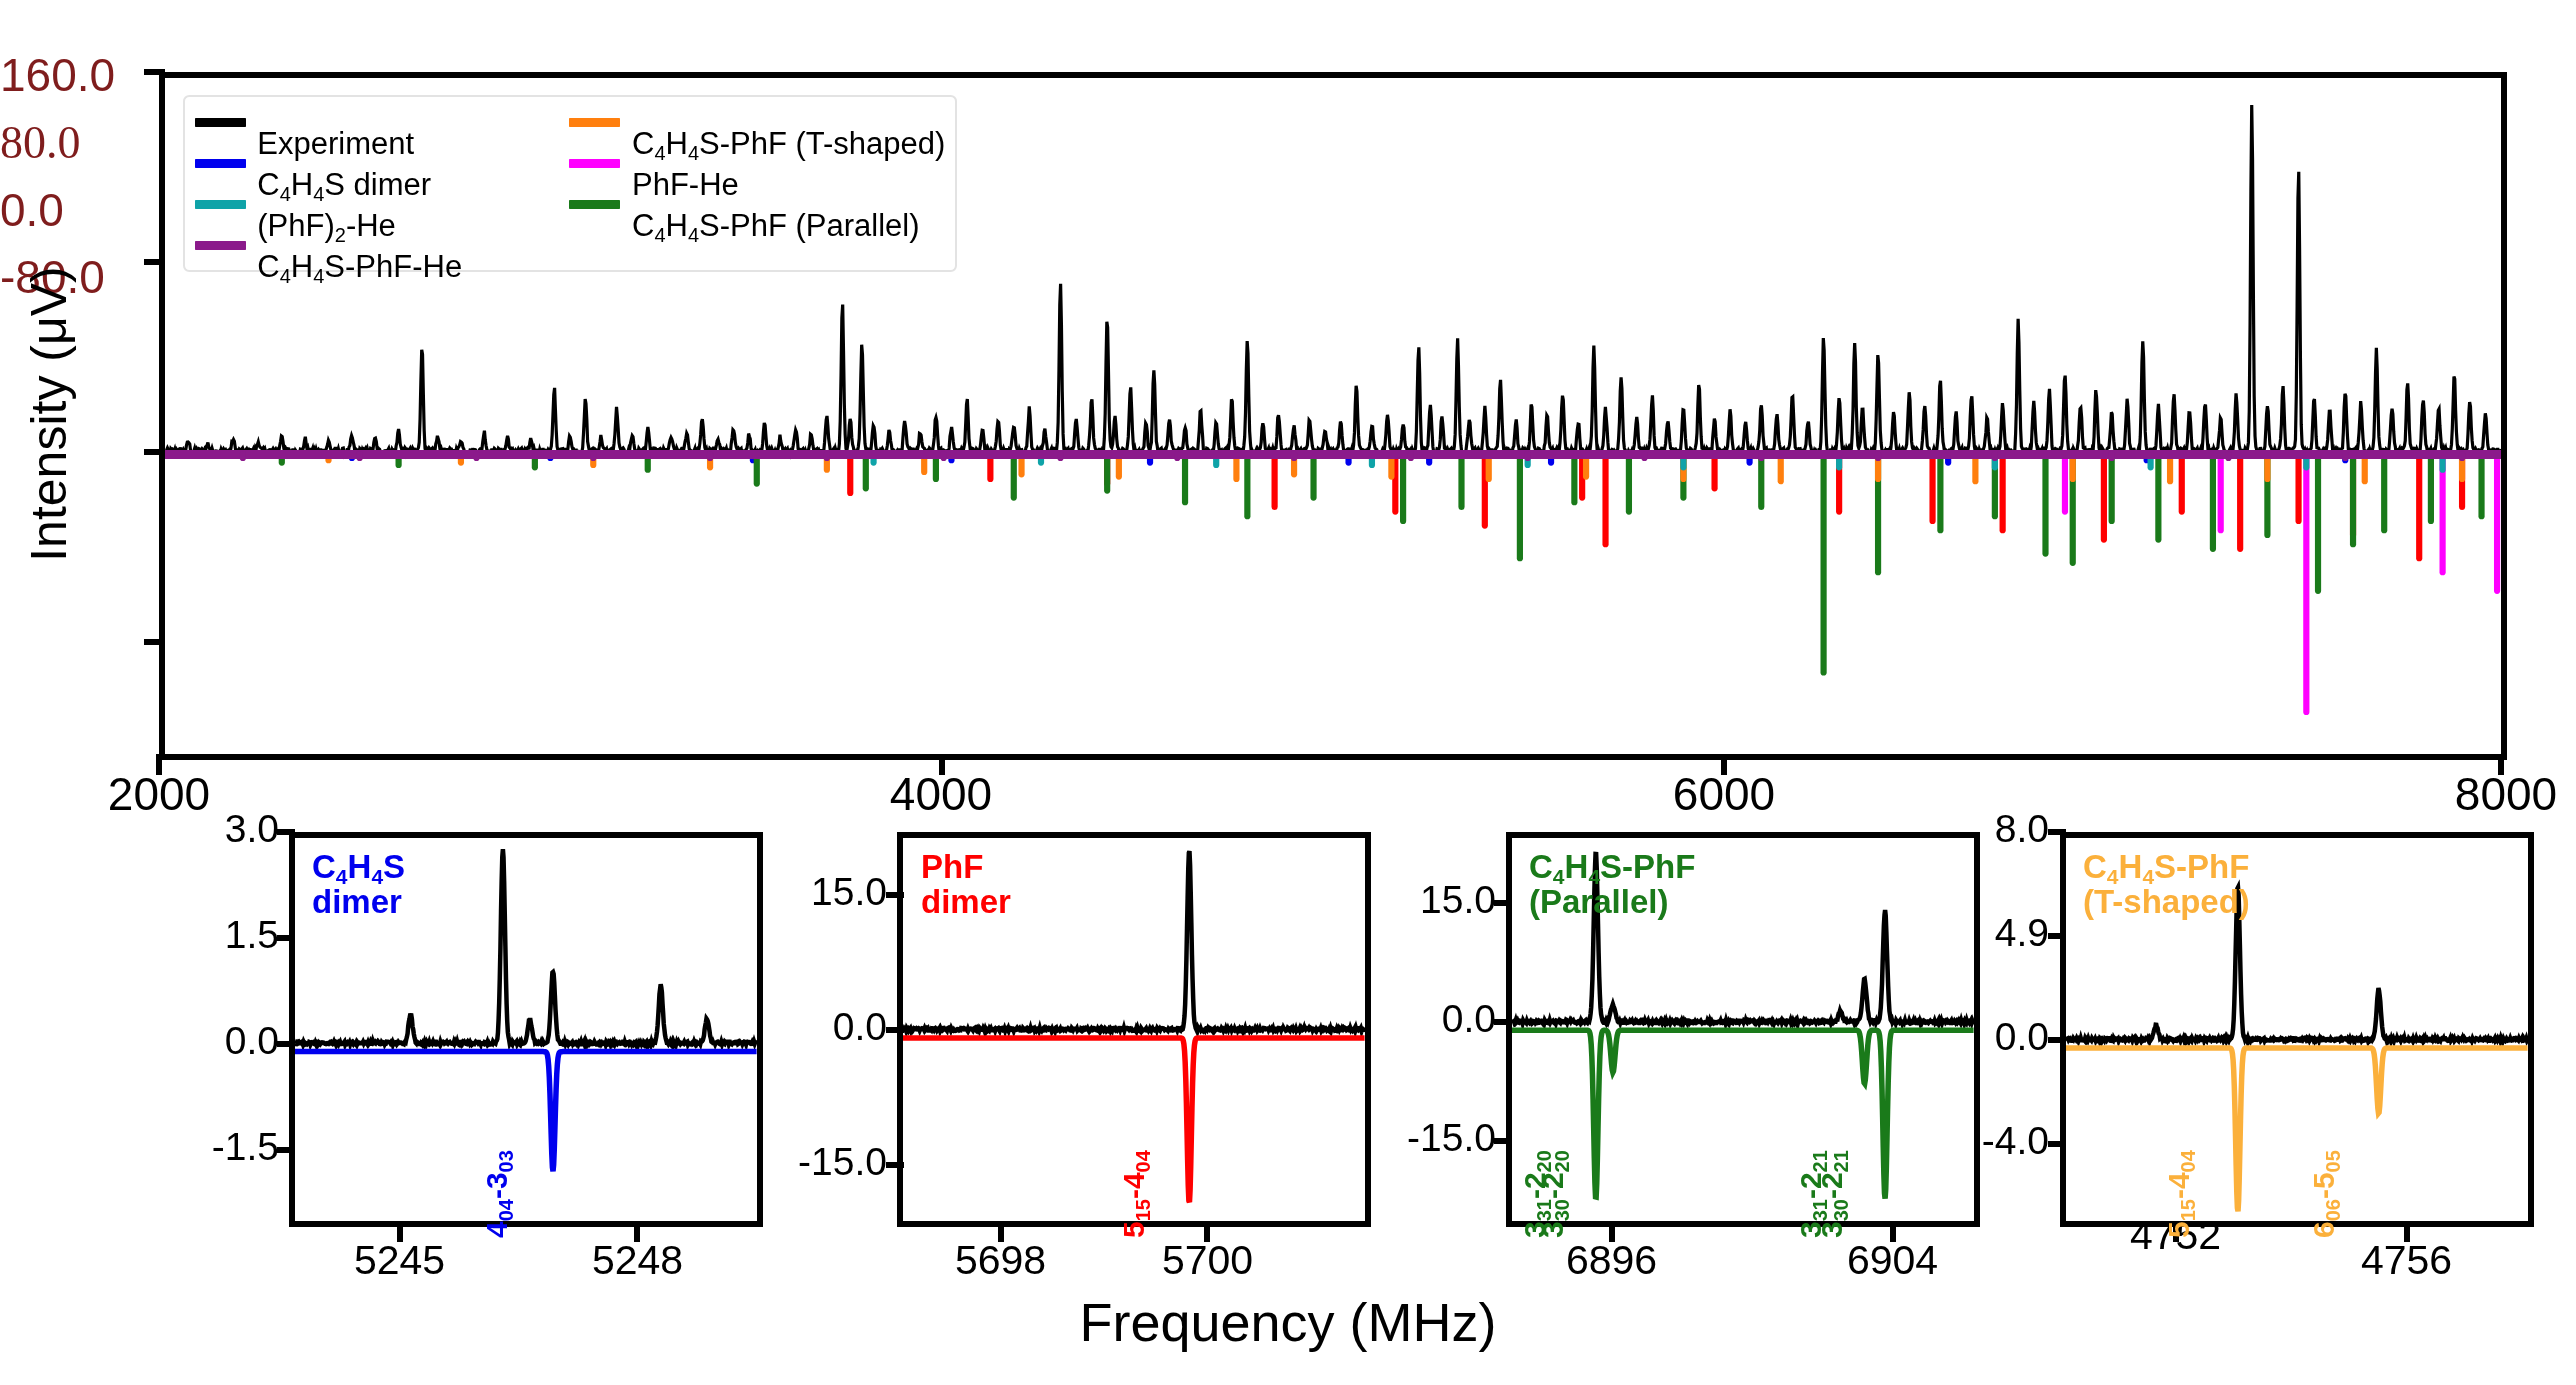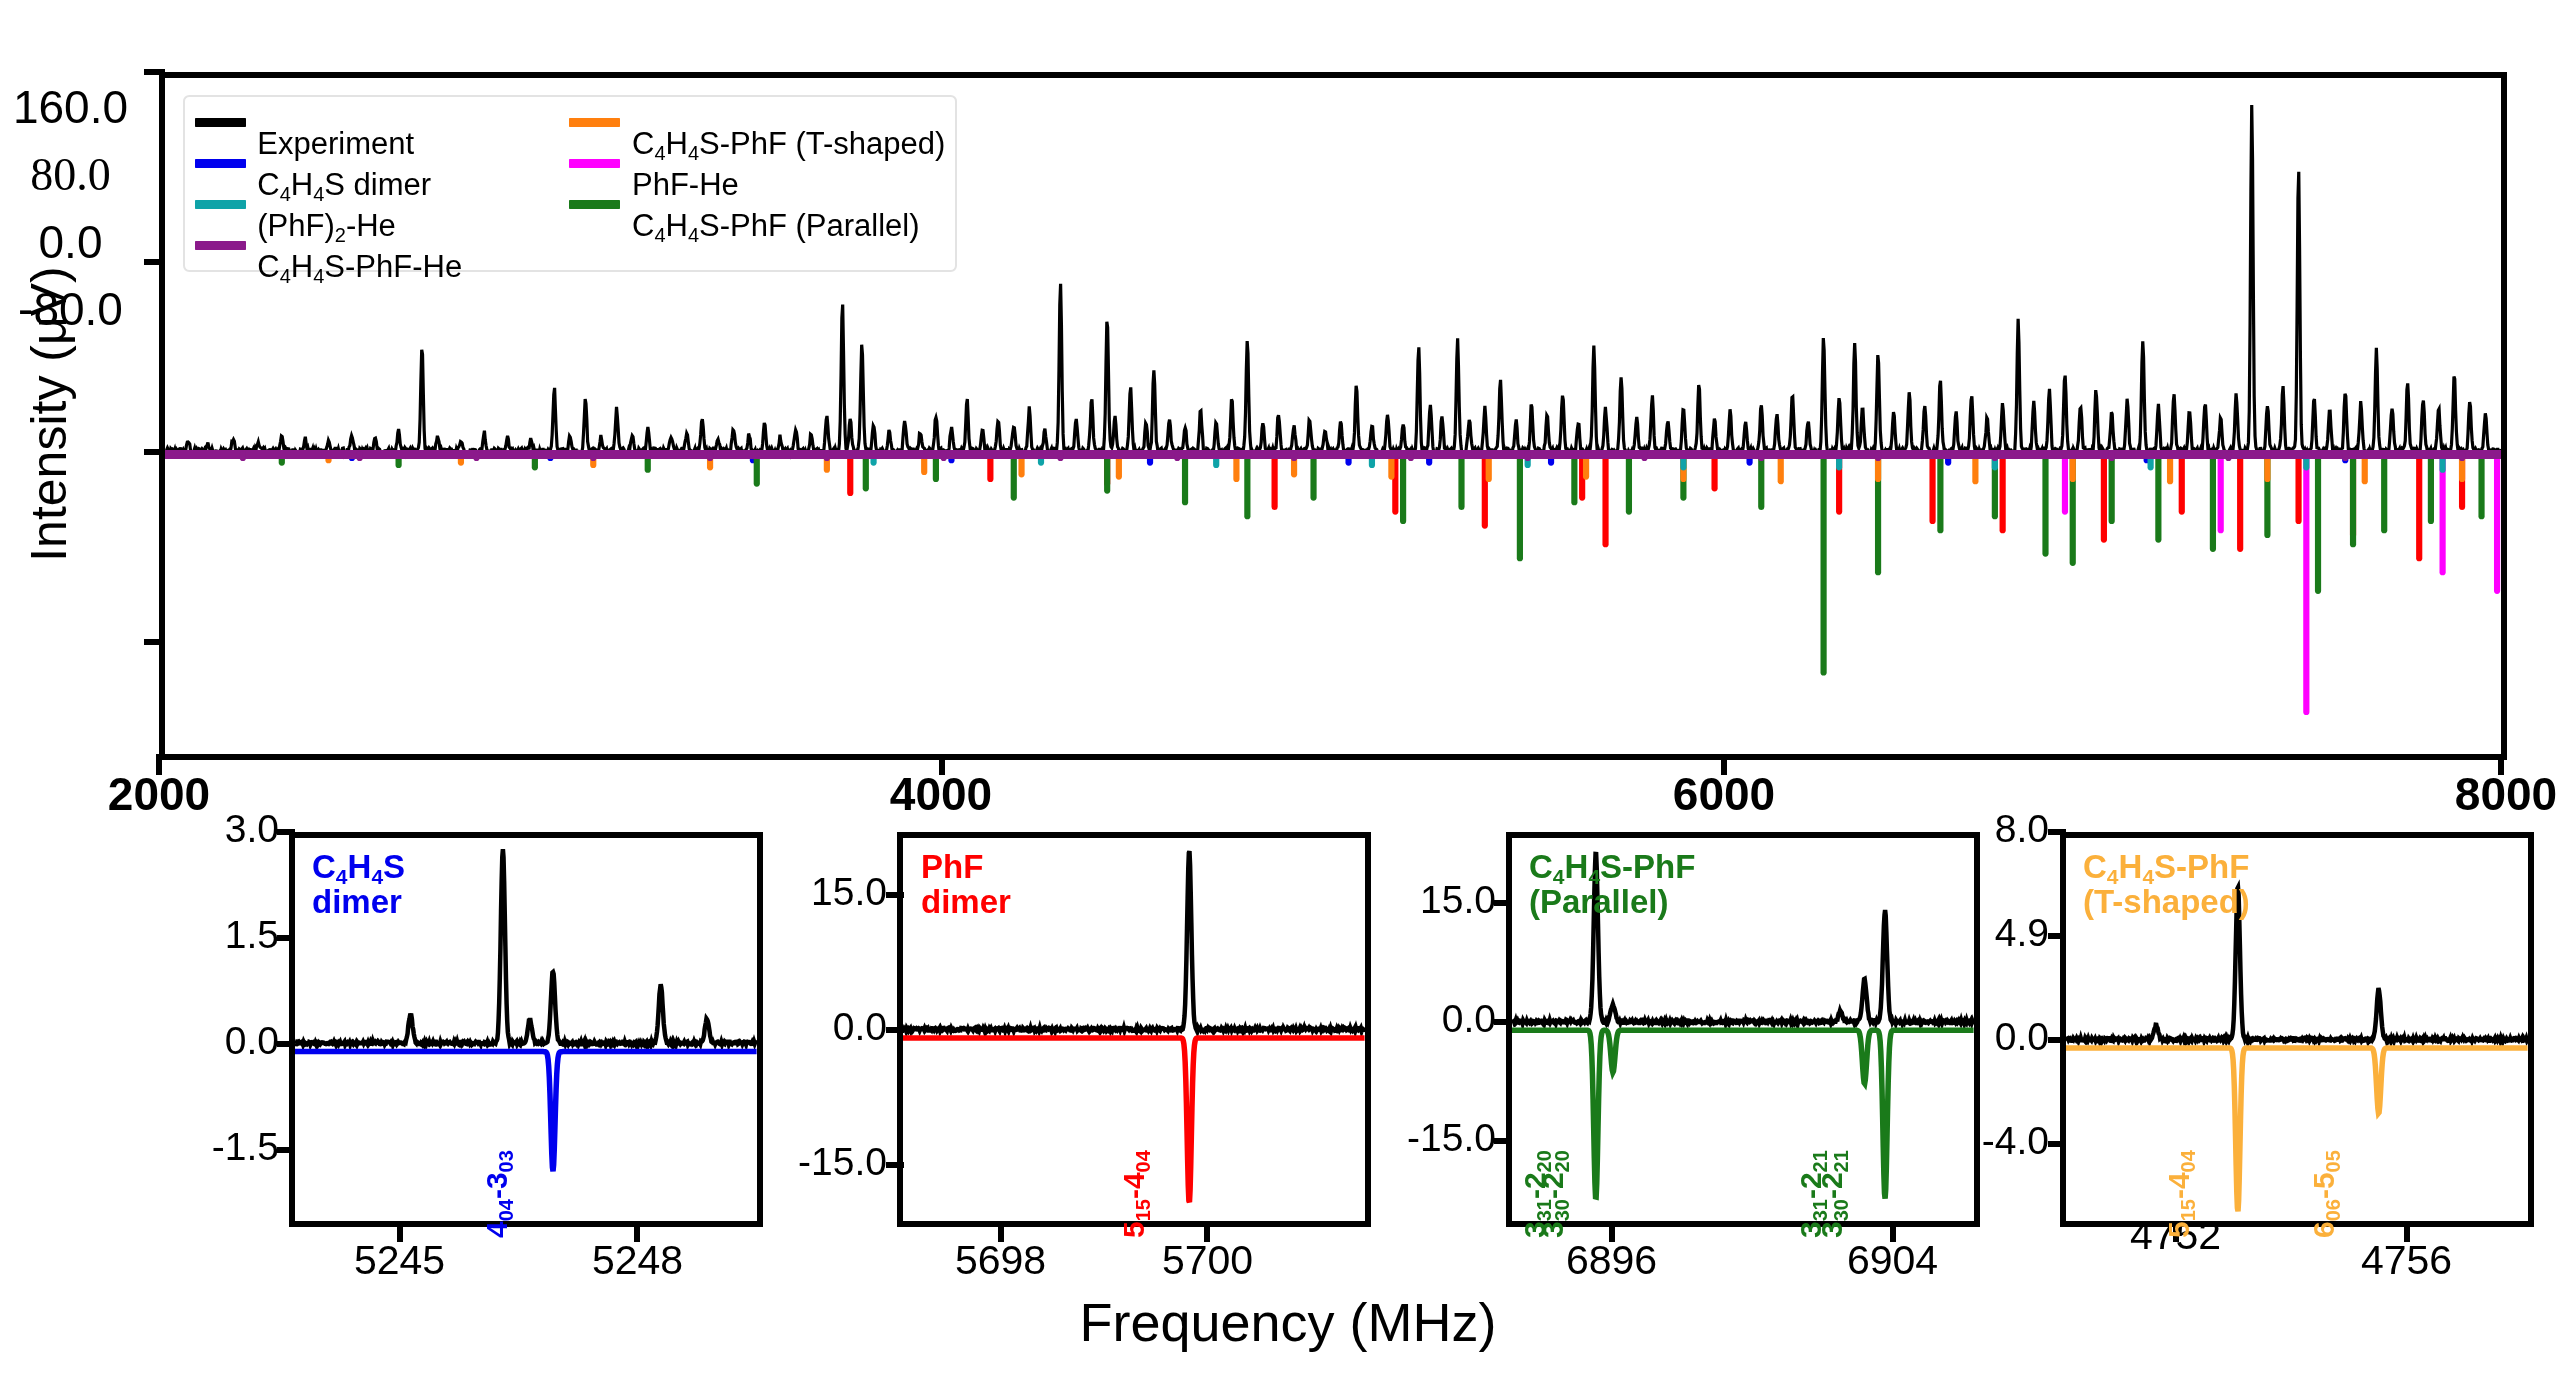--- a/index.html
+++ b/index.html
@@ -4,22 +4,22 @@
 <style>
   html,body{margin:0;padding:0;background:#ffffff;}
   body{width:2576px;height:1386px;font-family:"Liberation Sans",sans-serif;position:relative;overflow:hidden;}
   .fig{position:absolute;inset:0;}
 
   
   #main-axes{position:absolute;left:159px;top:72px;width:2348px;height:688px;
              border:6.2px solid #000;box-sizing:border-box;background:#fff;}
   #main-plot-area{position:absolute;inset:0;overflow:hidden;}
   #main-svg{position:absolute;left:0;top:0;width:100%;height:100%;}
-  .ytick-main{position:absolute;left:0;width:141px;text-align:center;font-size:46px;color:#000000;margin-top:32px;}
-  .xtick-main{position:absolute;width:206px;text-align:center;font-size:46px;color:#000;top:767px;font-weight:bold;}
+  .ytick-main{position:absolute;left:0;width:141px;text-align:left;font-size:46px;color:#7f1d1d;}
+  .xtick-main{position:absolute;width:206px;text-align:center;font-size:46px;color:#000;top:767px;}
 
   #y-axis-title{position:absolute;left:-164px;top:385px;width:426px;text-align:center;
                 font-size:50px;color:#000;transform:rotate(-90deg);white-space:nowrap;}
   #x-axis-title{position:absolute;left:0;top:1291px;width:2576px;text-align:center;
                 font-size:54px;color:#000;}
 
   
   #legend{position:absolute;left:183px;top:95px;width:774px;height:177px;
           background:#fff;border:2.1px solid #e3e3e3;border-radius:6.2px;
           display:grid;grid-template-columns:1fr 1fr;align-content:center;

